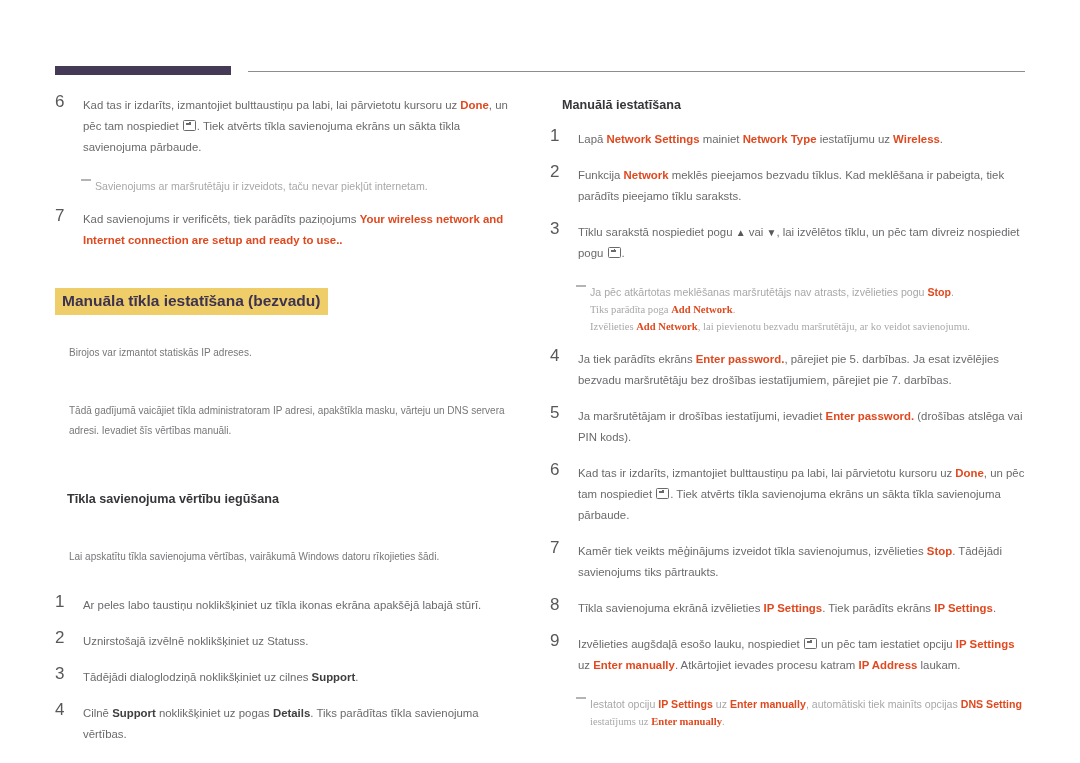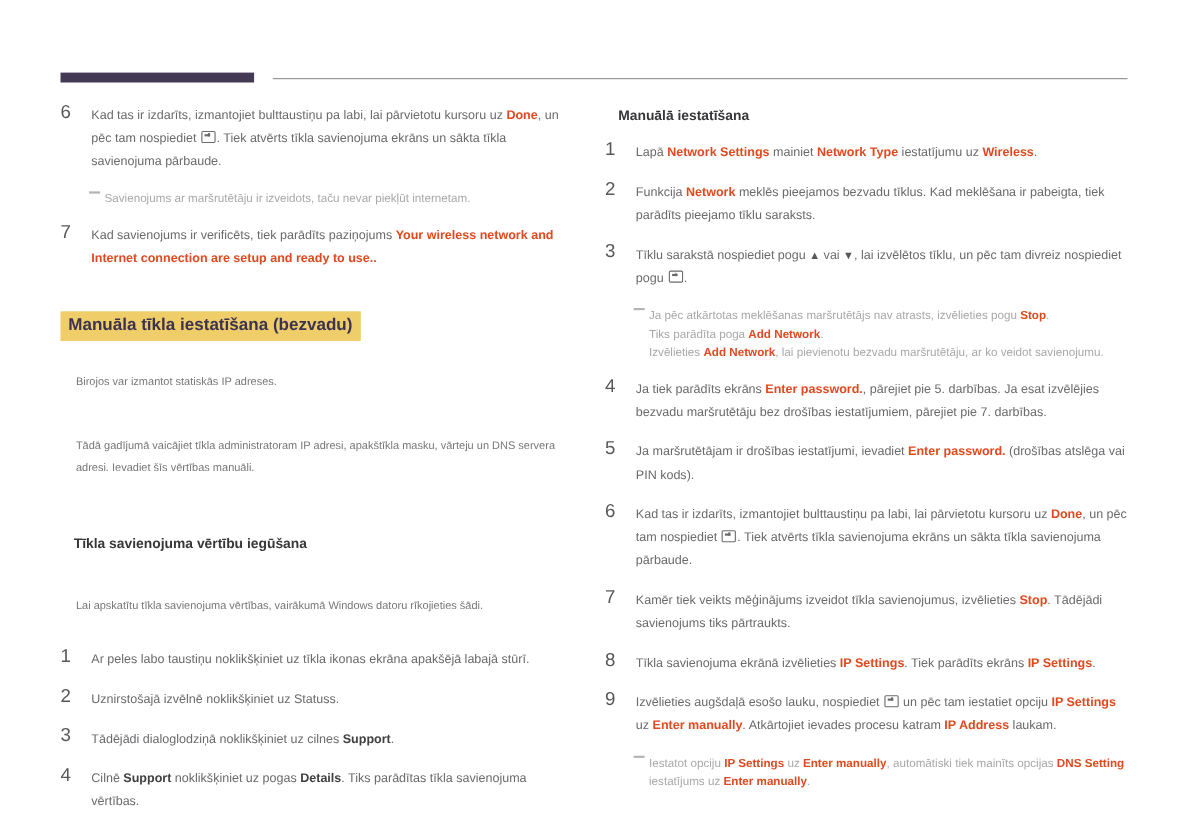--- a/index.html
+++ b/index.html
@@ -76,38 +76,39 @@
   .step .body {
     font-size: 11.4px;
     line-height: 21px;
     color: #6a6a6d;
   }
 
   
   .note {
     position: relative;
     padding-left: 40px;
-    margin-top: 10px;
+    margin-top: 20px;
     margin-bottom: 14px;
   }
   .note .dash {
     position: absolute;
     left: 26px;
     top: 1px;
     width: 10px;
     height: 2px;
     background: #b4b4b6;
   }
   .note .body {
     font-size: 10.6px;
     line-height: 17px;
     color: #a8a8aa;
   }
   .note .body .sub {
     display: block;
+    font-family: Liberation Serif, serif;
   }
 
   
   b, .rd {
     color: #e0491f;
     font-weight: bold;
   }
   .note b, .note .rd {
     color: #e0491f;
   }

